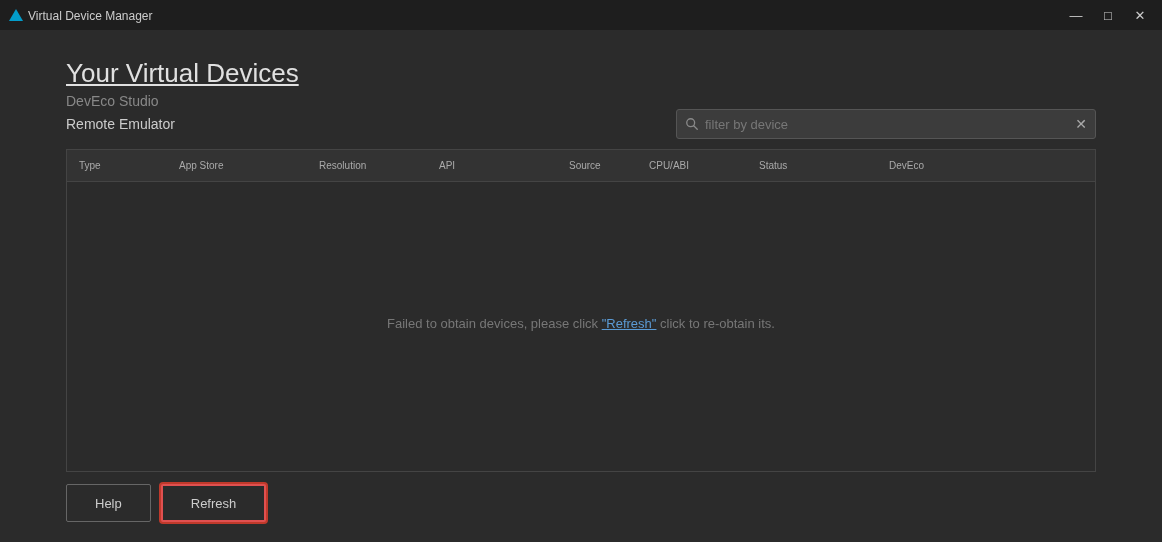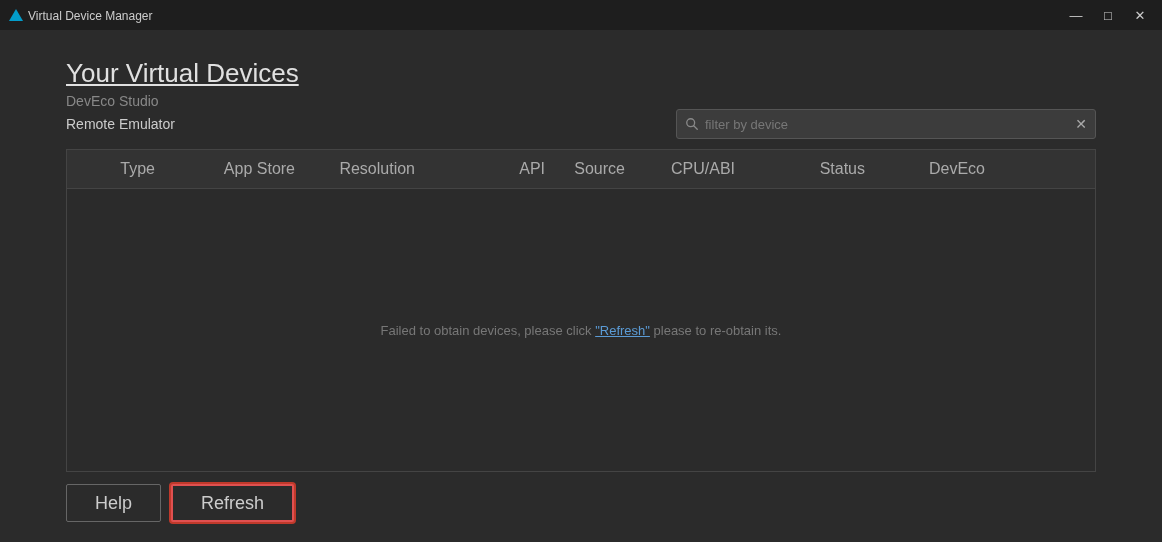--- a/index.html
+++ b/index.html
@@ -134,25 +134,24 @@
       position: relative;
     }
     .table-header {
       display: grid;
       grid-template-columns: 100px 140px 120px 130px 80px 110px 130px 120px 120px;
       background-color: #333;
       border-bottom: 1px solid #444;
     }
     .table-header-cell {
       padding: 10px 12px;
-      font-size: 16px;
+      font-size: 10px;
       color: #aaa;
       font-weight: 500;
       white-space: nowrap;
-      text-align: right;
     }
     .table-body {
       height: calc(100% - 38px);
       display: flex;
       align-items: center;
       justify-content: center;
     }
     .empty-message {
       font-size: 13px;
       color: #777;
@@ -166,21 +165,21 @@
 
     
     .bottom-bar {
       padding: 12px 0 0 0;
       display: flex;
       align-items: center;
       gap: 10px;
     }
     .bottom-btn {
       padding: 6px 28px;
-      font-size: 18px;
+      font-size: 13px;
       border: 1px solid #666;
       background: #2b2b2b;
       color: #ccc;
       cursor: pointer;
       border-radius: 2px;
       min-width: 80px;
       height: 38px;
     }
     .bottom-btn.refresh-btn {
       border: 2px solid #e05050;
@@ -229,21 +228,21 @@
         <div class="table-header-cell">App Store</div>
         <div class="table-header-cell">Resolution</div>
         <div class="table-header-cell">API</div>
         <div class="table-header-cell">Source</div>
         <div class="table-header-cell">CPU/ABI</div>
         <div class="table-header-cell">Status</div>
         <div class="table-header-cell">DevEco</div>
       </div>
     <div class="table-body">
       <div class="empty-message">
-        <span>Failed to obtain devices, please click </span><span class="refresh-link">"Refresh"</span><span> please to re-obtain its.</span>
+        <span>Failed to obtain devices, please click </span><span class="refresh-link">"Refresh"</span><span> click to re-obtain its.</span>
       </div>
     </div>
   </div>
 
   <div class="bottom-bar">
     <button class="bottom-btn">Help</button>
     <button class="bottom-btn refresh-btn">Refresh</button>
   </div>
 
 </div>

